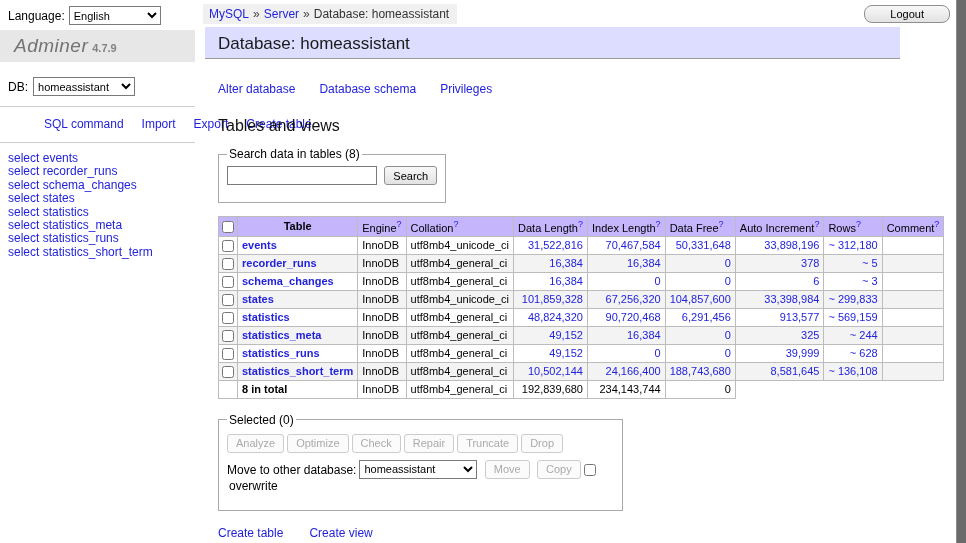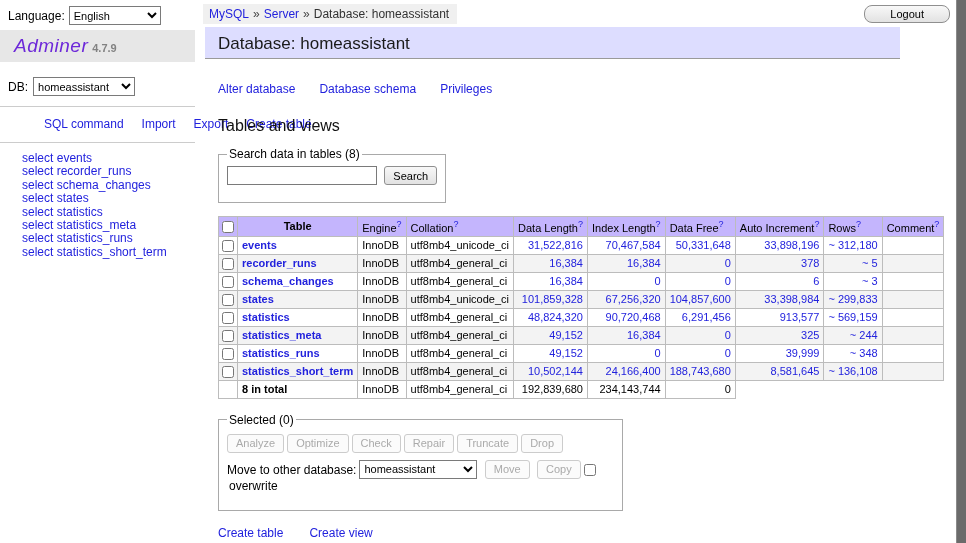--- a/index.html
+++ b/index.html
@@ -38,29 +38,29 @@
     width: 10px; height: 543px;
     background: #6b6b6b; border-left: 1px solid #8a8a8a;
   }
 
   
   #sidebar { position: absolute; left: 0; top: 30px; width: 195px; }
   .h1band {
     background: #e7e7e7; height: 32px;
     padding: 5px 0 0 14px;
   }
-  .app-name { font-style: italic; font-size: 19px; color: #6d28d9; letter-spacing: 0.5px; }
+  .app-name { font-style: italic; font-size: 19px; color: #737373; letter-spacing: 0.5px; }
   .app-version { font-size: 11px; color: #828282; margin-left: 4px; font-weight: bold; }
   .db-row { margin: 15px 0 10px 8px; }
   .db-row label { margin-right: 5px; }
   .db-select { width: 102px; }
   #sidebar hr { border: none; border-top: 1px solid #ccc; margin: 0 0 0 0; }
   .side-links { padding: 9px 8px 10px 20px; line-height: 16px; width: 188px; margin-left: 24px; }
   .side-links a { margin-right: 18px; white-space: nowrap; }
-  .table-list { padding: 9px 22px; line-height: 13.4px; }
+  .table-list { padding: 9px 8px; line-height: 13.4px; }
   .table-list div { white-space: nowrap; }
 
   
   #main { position: absolute; left: 195px; top: 0; width: 760px; }
   .breadcrumb {
     display: inline-block;
     margin: 4px 0 0 8px;
     background: #f0f0f0;
     padding: 3px 8px 3px 6px;
     color: #333;
@@ -262,21 +262,21 @@
           </tr>
           <tr>
             <td class="chk"><input type="checkbox" style=""></td>
             <td><a class="tbl">statistics_runs</a></td>
             <td>InnoDB</td>
             <td>utf8mb4_general_ci</td>
             <td class="num"><a>49,152</a></td>
             <td class="num"><a>0</a></td>
             <td class="num"><a>0</a></td>
             <td class="num"><a>39,999</a></td>
-            <td class="num"><a>~ 348</a></td>
+            <td class="num"><a>~ 628</a></td>
             <td></td>
           </tr>
           <tr class="odd">
             <td class="chk"><input type="checkbox" style=""></td>
             <td><a class="tbl">statistics_short_term</a></td>
             <td>InnoDB</td>
             <td>utf8mb4_general_ci</td>
             <td class="num"><a>10,502,144</a></td>
             <td class="num"><a>24,166,400</a></td>
             <td class="num"><a>188,743,680</a></td>

